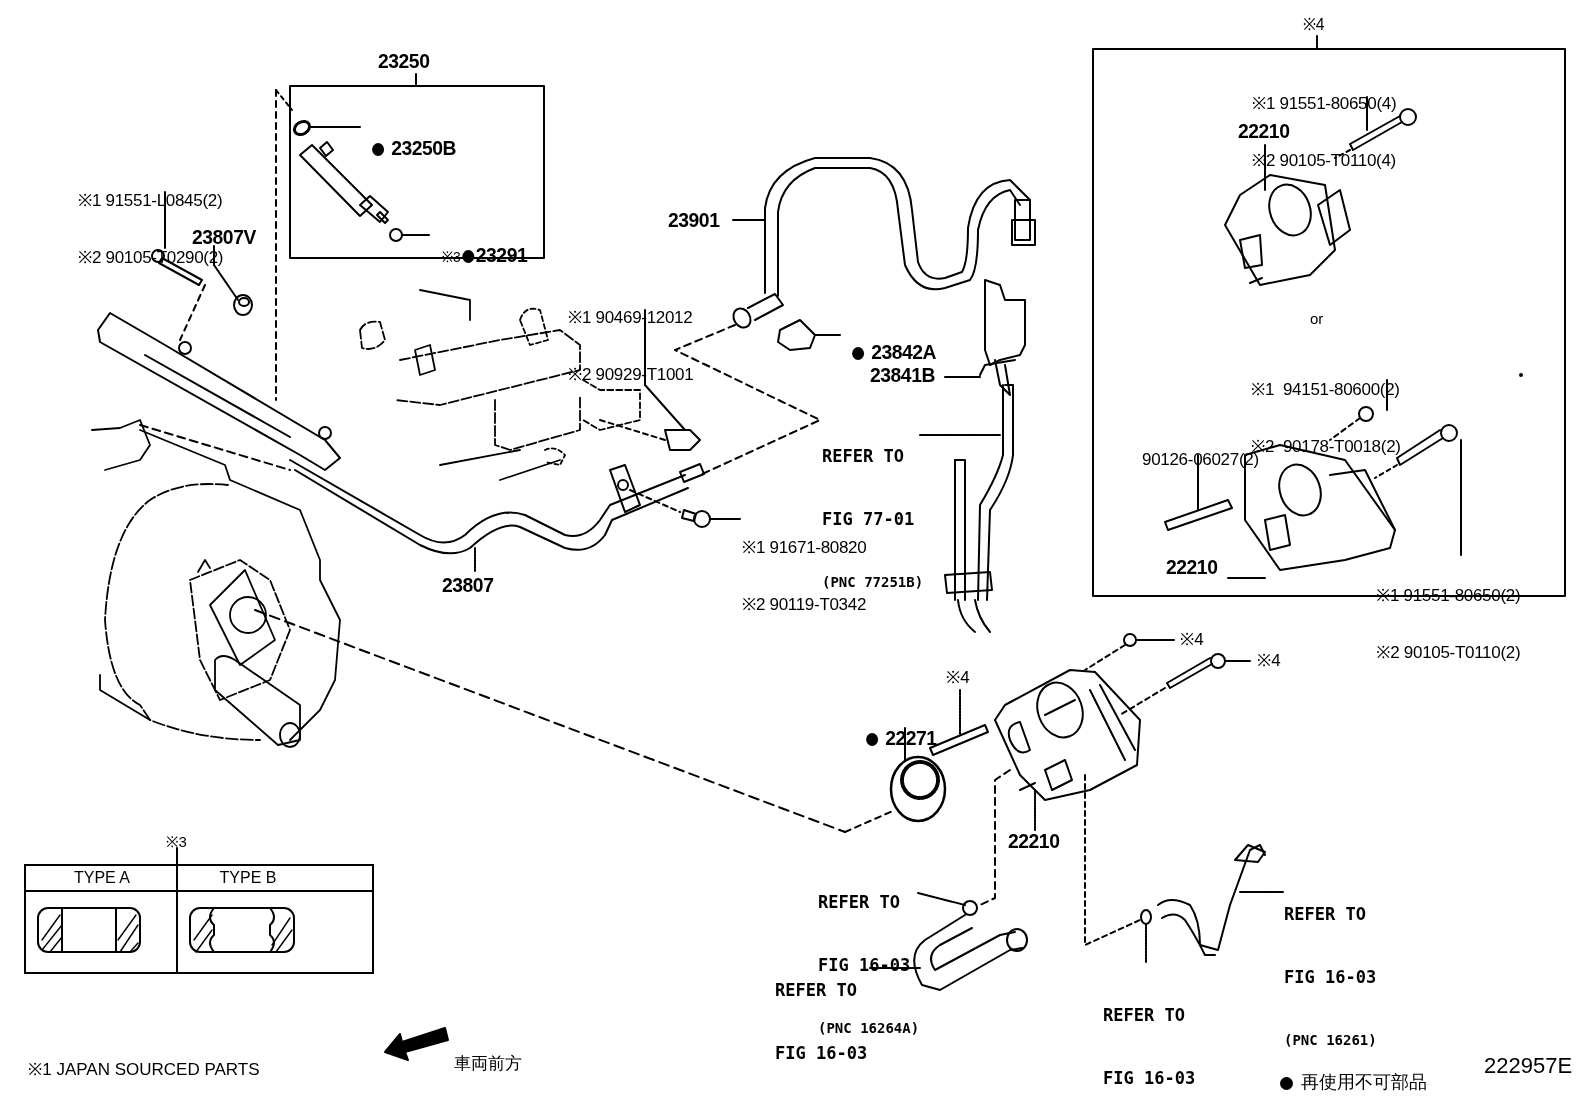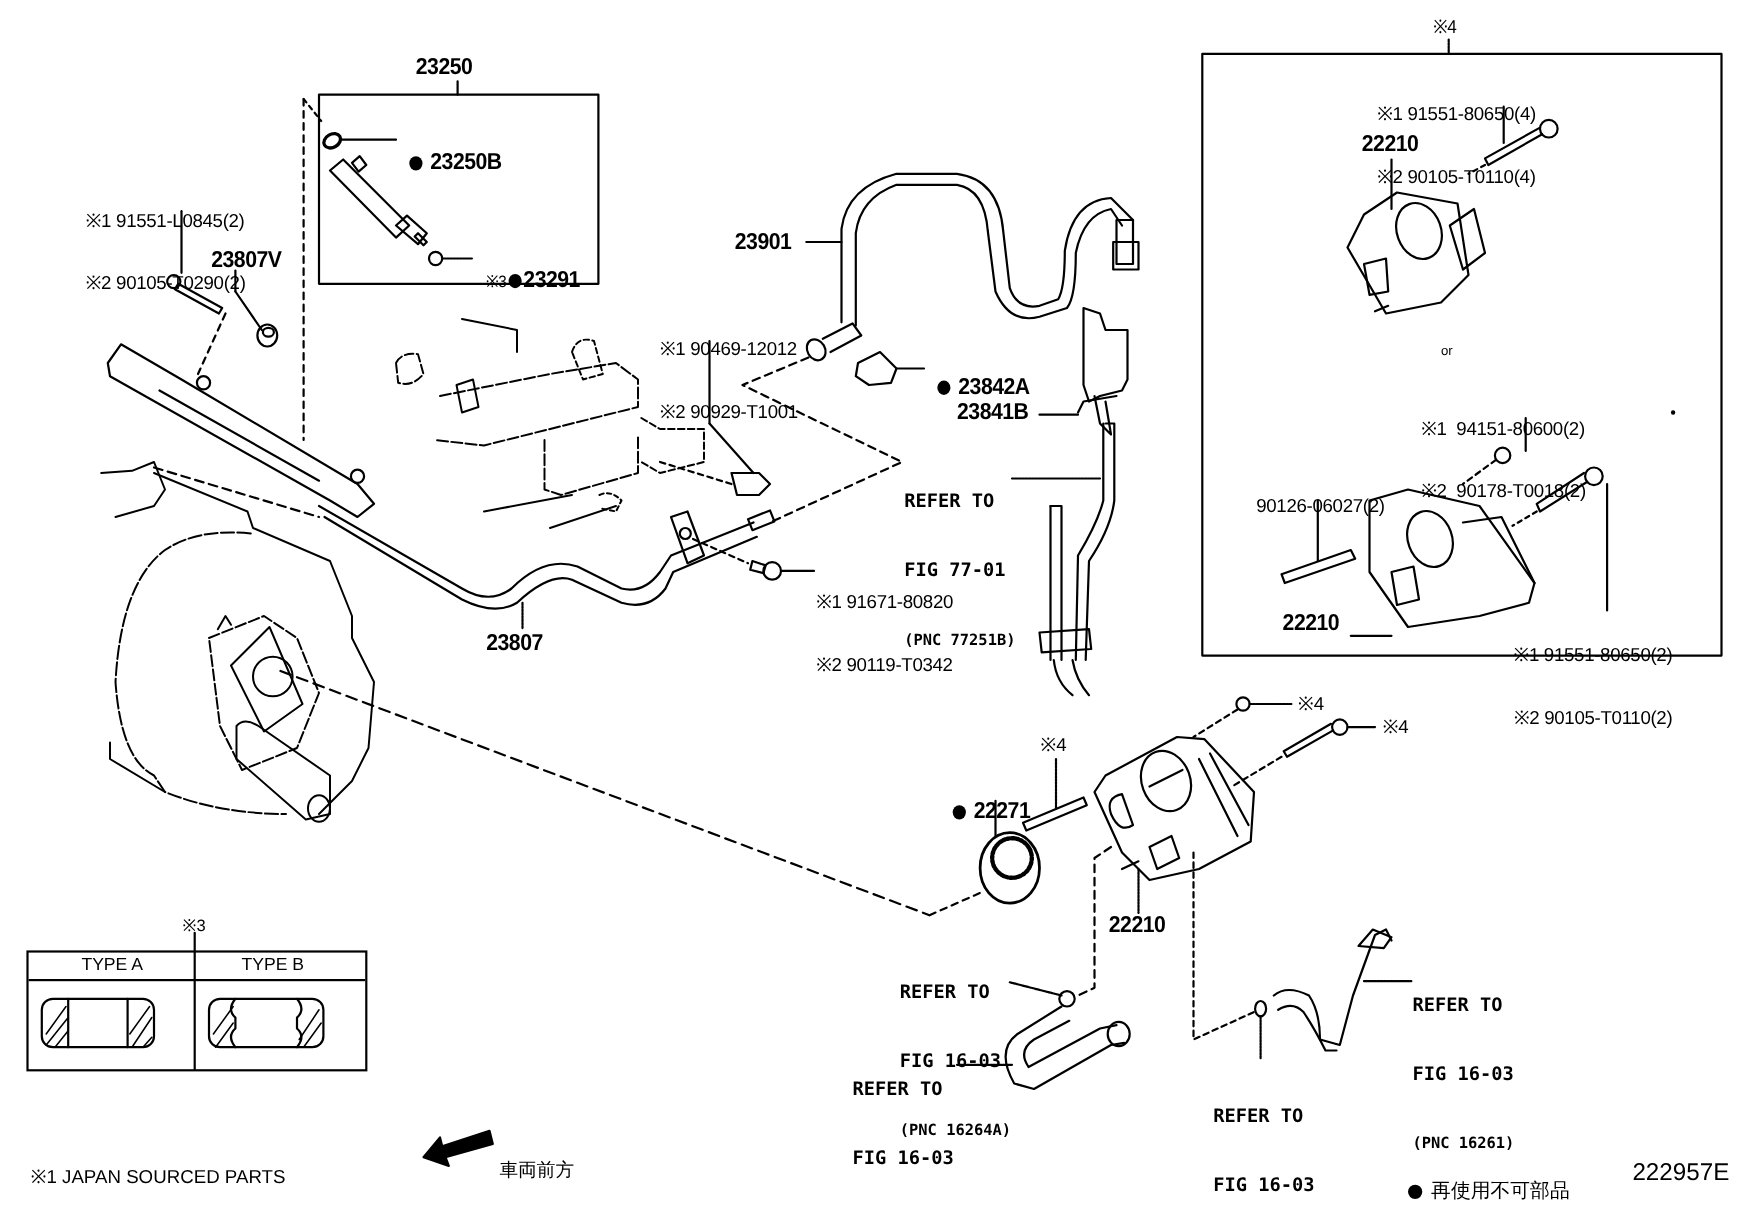--- a/index.html
+++ b/index.html
@@ -10,21 +10,21 @@
          font-weight: bold; font-size: 21px; line-height: 21px; letter-spacing: -0.5px; transform: scaleX(0.92); transform-origin: left top; }
   .pn  { position: absolute; white-space: pre; font-family: "Liberation Sans", sans-serif; font-weight: normal;
          font-size: 17px; line-height: 19px; letter-spacing: -0.3px; }
   .ref { position: absolute; white-space: pre; font-family: "DejaVu Sans Mono", monospace; font-weight: bold;
          font-size: 17px; line-height: 21px; }
   .ref .small { font-size: 14px; font-weight: bold; }
   .note { position: absolute; white-space: pre; font-family: "Liberation Sans", sans-serif;
           font-size: 17px; line-height: 20px; }
   .bullet { display: inline-block; width: 13px; height: 13px; border-radius: 50%; background: #000;
             vertical-align: middle; margin-right: 8px; }
-  .leg-table { position: absolute; left: 24px; top: 864px; width: 306px; height: 106px; border: 2px solid #000; }
+  .leg-table { position: absolute; left: 24px; top: 864px; width: 306px; height: 106px; border: 2px solid #000; padding-left: 40px; }
   .leg-table .hdr { position: absolute; top: 0; left: 0; right: 0; height: 24px; border-bottom: 2px solid #000;
                     font-family: "Liberation Sans", sans-serif; font-size: 16px; text-align: center; line-height: 24px; }
 </style>
 </head>
 <body>
 
 <svg id="drawing" width="1592" height="1099" viewBox="0 0 1592 1099" fill="none" stroke="#000" stroke-width="2" stroke-linecap="round" stroke-linejoin="round">
 
   <rect x="290" y="86" width="254" height="172" stroke-width="2"></rect>
   <line x1="416" y1="74" x2="416" y2="86"></line>
@@ -271,21 +271,21 @@
   <span style="font-size:15px;font-weight:normal">※3</span><span class="bullet" style="margin-left:2px;margin-right:2px"></span><span>23291</span>
 </div>
 
 <div class="pn" style="left:78px;top:153px;">
   <div>※1 91551-L0845(2)</div>
   <div>※2 90105-T0290(2)</div>
 </div>
 <div class="lbl" style="left:192px;top:226px;">23807V</div>
 <div class="lbl" style="left:442px;top:574px;">23807</div>
 
-<div class="pn" style="left:568px;top:270px;margin-left:32px;">
+<div class="pn" style="left:568px;top:270px;">
   <div>※1 90469-12012</div>
   <div>※2 90929-T1001</div>
 </div>
 <div class="pn" style="left:742px;top:500px;">
   <div>※1 91671-80820</div>
   <div>※2 90119-T0342</div>
 </div>
 
 <div class="lbl" style="left:668px;top:209px;">23901</div>
 <div class="lbl" style="left:842px;top:320px;">
@@ -298,22 +298,22 @@
   <div>FIG 77-01</div>
   <div class="small">(PNC 77251B)</div>
 </div>
 
 <div class="lbl" style="left:1303px;top:14px;font-weight:normal;font-size:17px;">※4</div>
 <div class="pn" style="left:1252px;top:56px;">
   <div>※1 91551-80650(4)</div>
   <div>※2 90105-T0110(4)</div>
 </div>
 <div class="lbl" style="left:1238px;top:120px;">22210</div>
-<div class="note" style="left:1310px;top:309px;font-size:12px;text-align:center;">or</div>
-<div class="pn" style="left:1292px;top:342px;">
+<div class="note" style="left:1310px;top:309px;font-size:15px;text-align:center;">or</div>
+<div class="pn" style="left:1251px;top:342px;">
   <div>※1  94151-80600(2)</div>
   <div>※2  90178-T0018(2)</div>
 </div>
 <div class="pn" style="left:1142px;top:450px;">90126-06027(2)</div>
 <div class="lbl" style="left:1166px;top:556px;">22210</div>
 <div class="pn" style="left:1376px;top:548px;text-align:right;">
   <div>※1 91551-80650(2)</div>
   <div>※2 90105-T0110(2)</div>
 </div>
 

